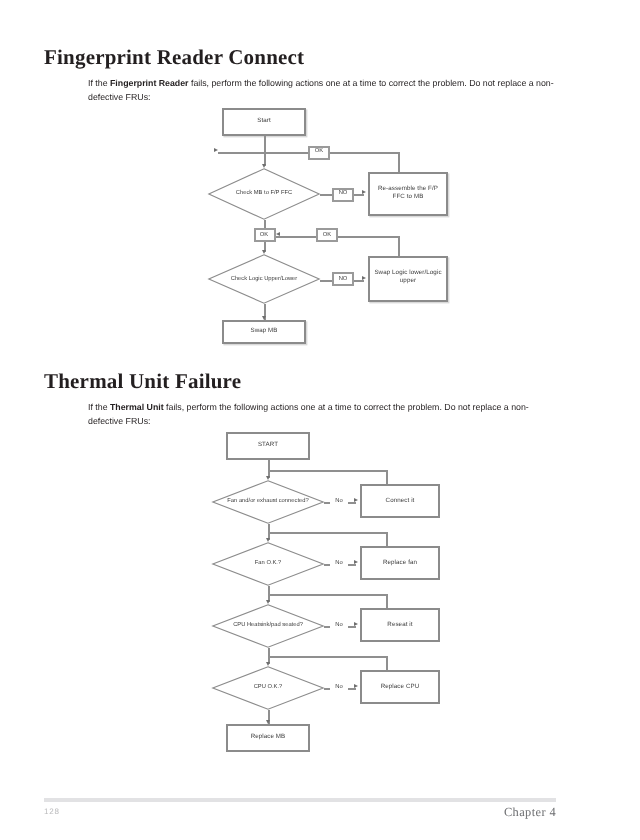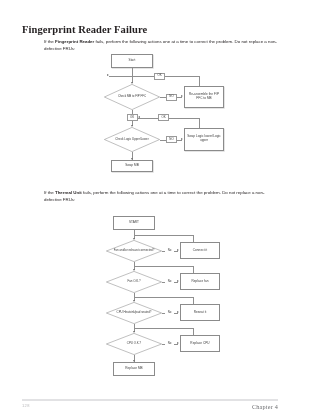--- a/index.html
+++ b/index.html
@@ -151,21 +151,21 @@
     color: #6d6e71;
     letter-spacing: 0.2px;
   }
 </style>
 </head>
 <body>
 
 <div class="page">
 
   <div class="section" style="top:24px;">
-    <div class="h2">Fingerprint Reader Failure</div>
+    <div class="h2">Fingerprint Reader Connect</div>
     <p class="para"><span>If the </span><b>Fingerprint Reader</b><span> fails, perform the following actions one at a time to correct the problem. Do not replace a non-defective FRUs:</span></p>
   </div>
 
   <div class="flow" style="position:absolute; left:78px; top:54px; width:150px; height:116px;">
 
     <div class="node box shadow" style="left:33px; top:0px; width:42px; height:14px;">Start</div>
 
     <div class="line vline" style="left:54px; top:14px; height:8px;"></div>
 
     <div class="line hline" style="left:31px; top:22px; width:90px;"></div>
@@ -217,20 +217,21 @@
 
     <div class="node box shadow" style="left:106px; top:73.5px; width:40px; height:23px;">Swap Logic lower/Logic upper</div>
 
     <div class="line vline" style="left:54px; top:98px; height:8px;"></div>
     <div class="arrow down" style="left:52.7px; top:104px;"></div>
 
     <div class="node box shadow" style="left:33px; top:106px; width:42px; height:12px;">Swap MB</div>
   </div>
 
   <div class="section" style="top:186px;">
+    <div class="h2">Thermal Unit Failure</div>
     <p class="para"><span>If the </span><b>Thermal Unit</b><span> fails, perform the following actions one at a time to correct the problem. Do not replace a non-defective FRUs:</span></p>
   </div>
 
   <div class="flow" style="position:absolute; left:84px; top:216px; width:140px; height:132px;">
 
     <div class="node box" style="left:29px; top:0px; width:42px; height:14px;">START</div>
 
     <div class="line vline" style="left:50px; top:14px; height:5px;"></div>
 
     <div class="line hline" style="left:50px; top:19px; width:59px;"></div>

